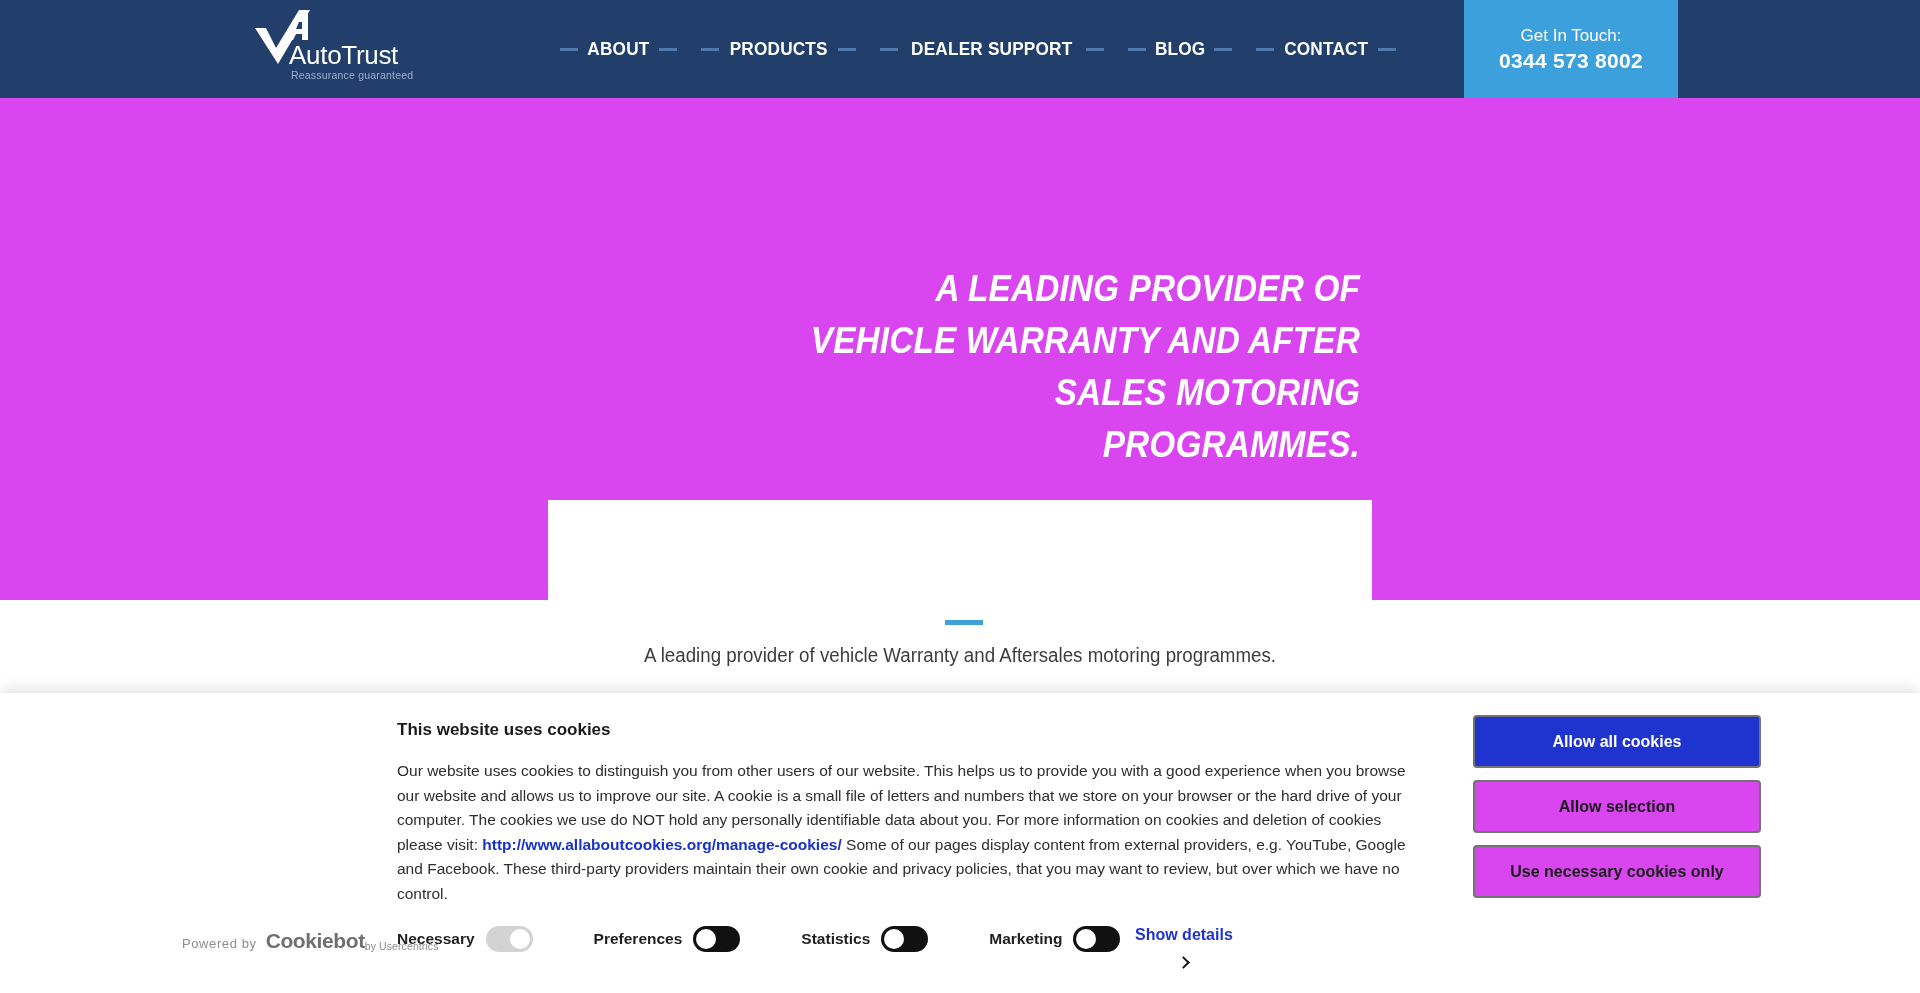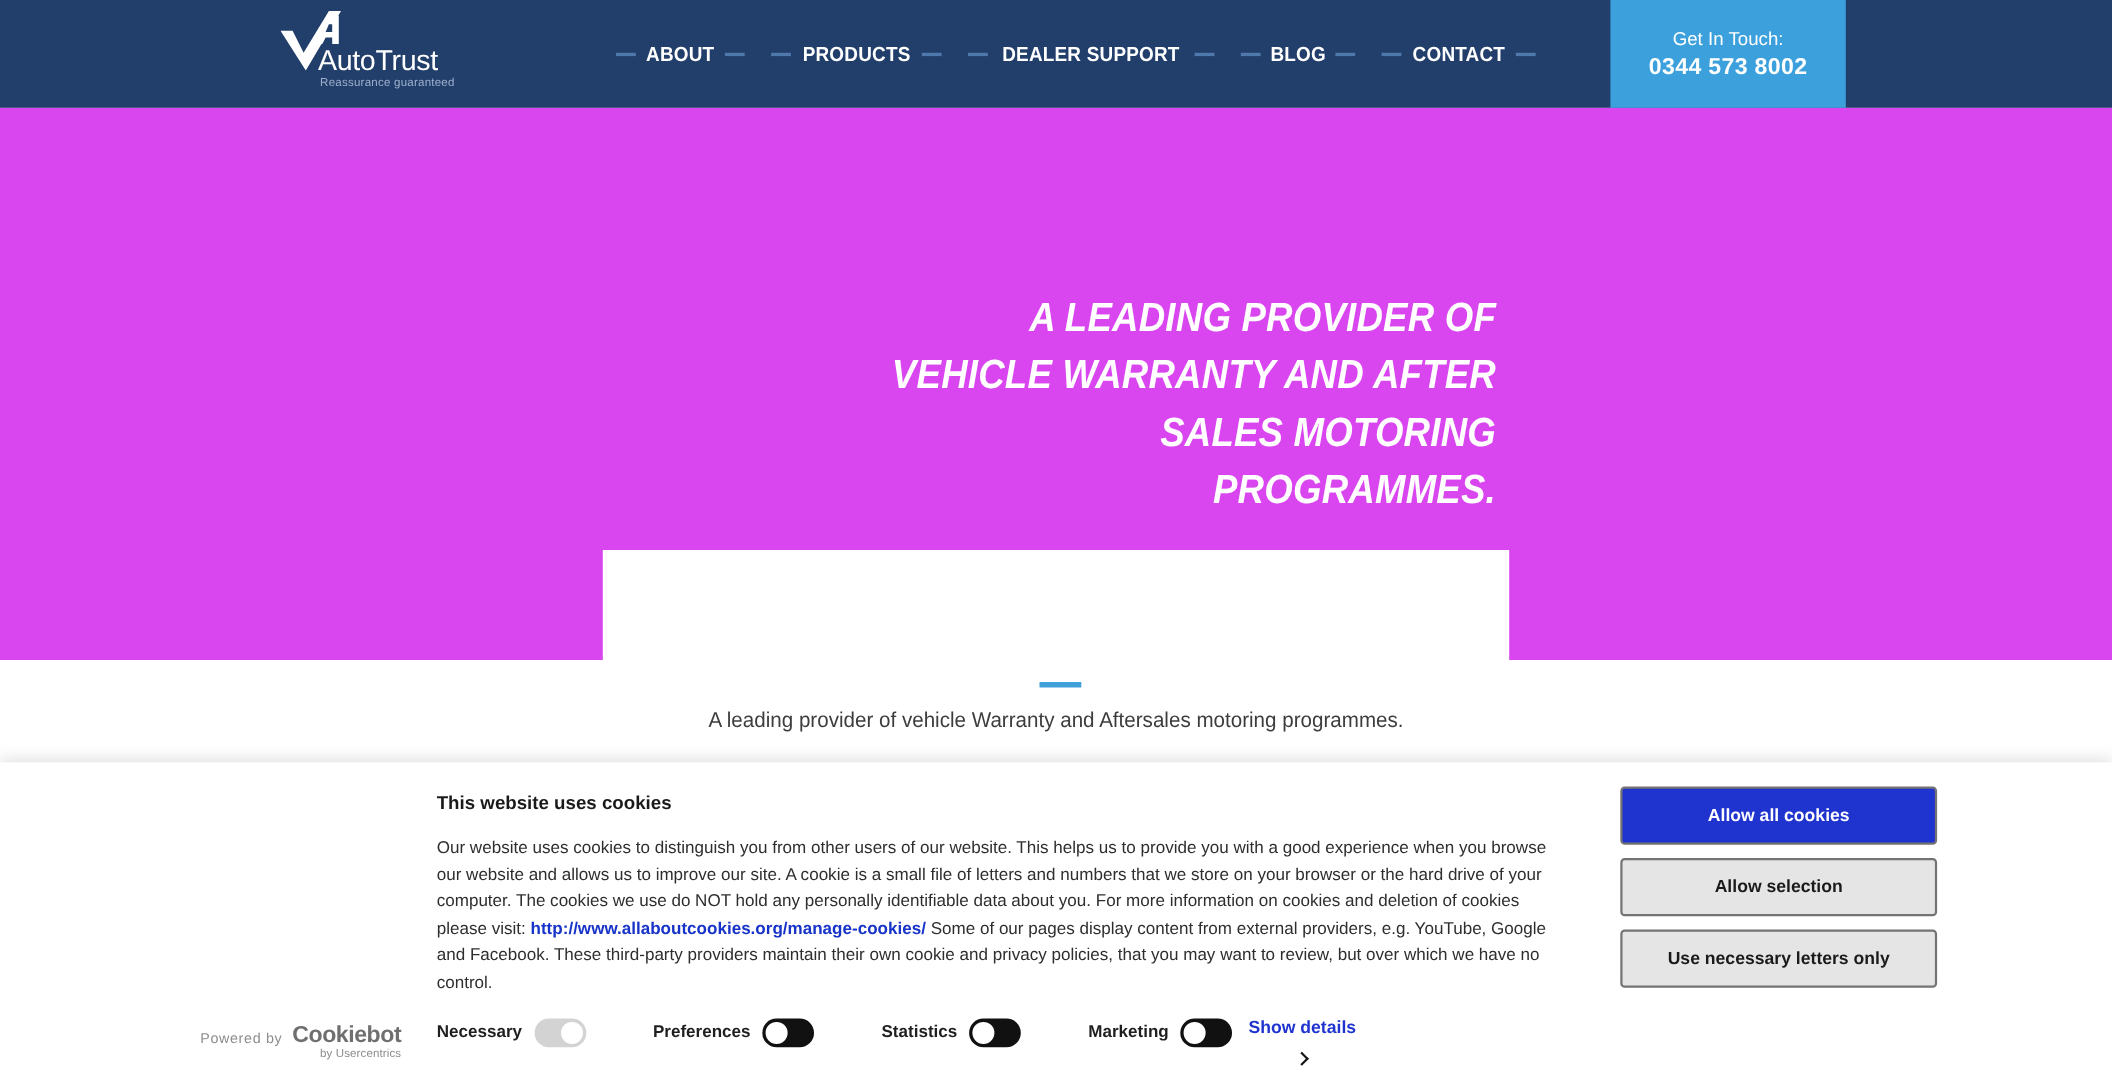--- a/index.html
+++ b/index.html
@@ -271,21 +271,21 @@
     justify-content: center;
     cursor: pointer;
     border: 2px solid #737373;
     user-select: none;
   }
   .btn-primary {
     background: #1f33cf;
     color: #ffffff;
   }
   .btn-secondary {
-    background: #e5e5e5;
+    background: #d946ef;
     color: #1a1a1a;
   }
   .prefs-row {
     position: absolute;
     left: 397px;
     top: 233px;
     display: flex;
     align-items: center;
     gap: 15px;
     text-align: center;
@@ -368,21 +368,21 @@
   }
   .powered-by {
     font-family: "Liberation Sans", sans-serif;
     font-size: 13px;
     color: #8d8d8d;
     letter-spacing: 0.6px;
     margin-top: 6px;
   }
   .cb-logo {
     display: flex;
-    flex-direction: column;
+    flex-direction: row;
     align-items: flex-end;
   }
   .cb-name {
     font-family: "Liberation Sans", sans-serif;
     font-size: 21px;
     font-weight: 700;
     color: #6f6f6f;
     letter-spacing: -0.4px;
     line-height: 22px;
   }
@@ -460,21 +460,21 @@
   <section class="cookie-banner">
 
     <div class="cookie-body">
       <div class="cookie-title">This website uses cookies</div>
       <p class="cookie-text"><span>Our website uses cookies to distinguish you from other users of our website. This helps us to provide you with a good experience when you browse our website and allows us to improve our site. A cookie is a small file of letters and numbers that we store on your browser or the hard drive of your computer. The cookies we use do NOT hold any personally identifiable data about you. For more information on cookies and deletion of cookies please visit: </span><a class="cookie-link">http://www.allaboutcookies.org/manage-cookies/</a><span> Some of our pages display content from external providers, e.g. YouTube, Google and Facebook. These third-party providers maintain their own cookie and privacy policies, that you may want to review, but over which we have no control.</span></p>
     </div>
 
     <div class="cookie-actions">
       <div class="btn btn-primary">Allow all cookies</div>
       <div class="btn btn-secondary">Allow selection</div>
-      <div class="btn btn-secondary">Use necessary letters only</div>
+      <div class="btn btn-secondary">Use necessary cookies only</div>
     </div>
 
     <div class="prefs-row">
       <div class="pref">
         <span class="pref-label">Necessary</span>
         <span class="toggle locked">
             <span class="knob"></span>
           </span>
       </div>
       <div class="pref">

